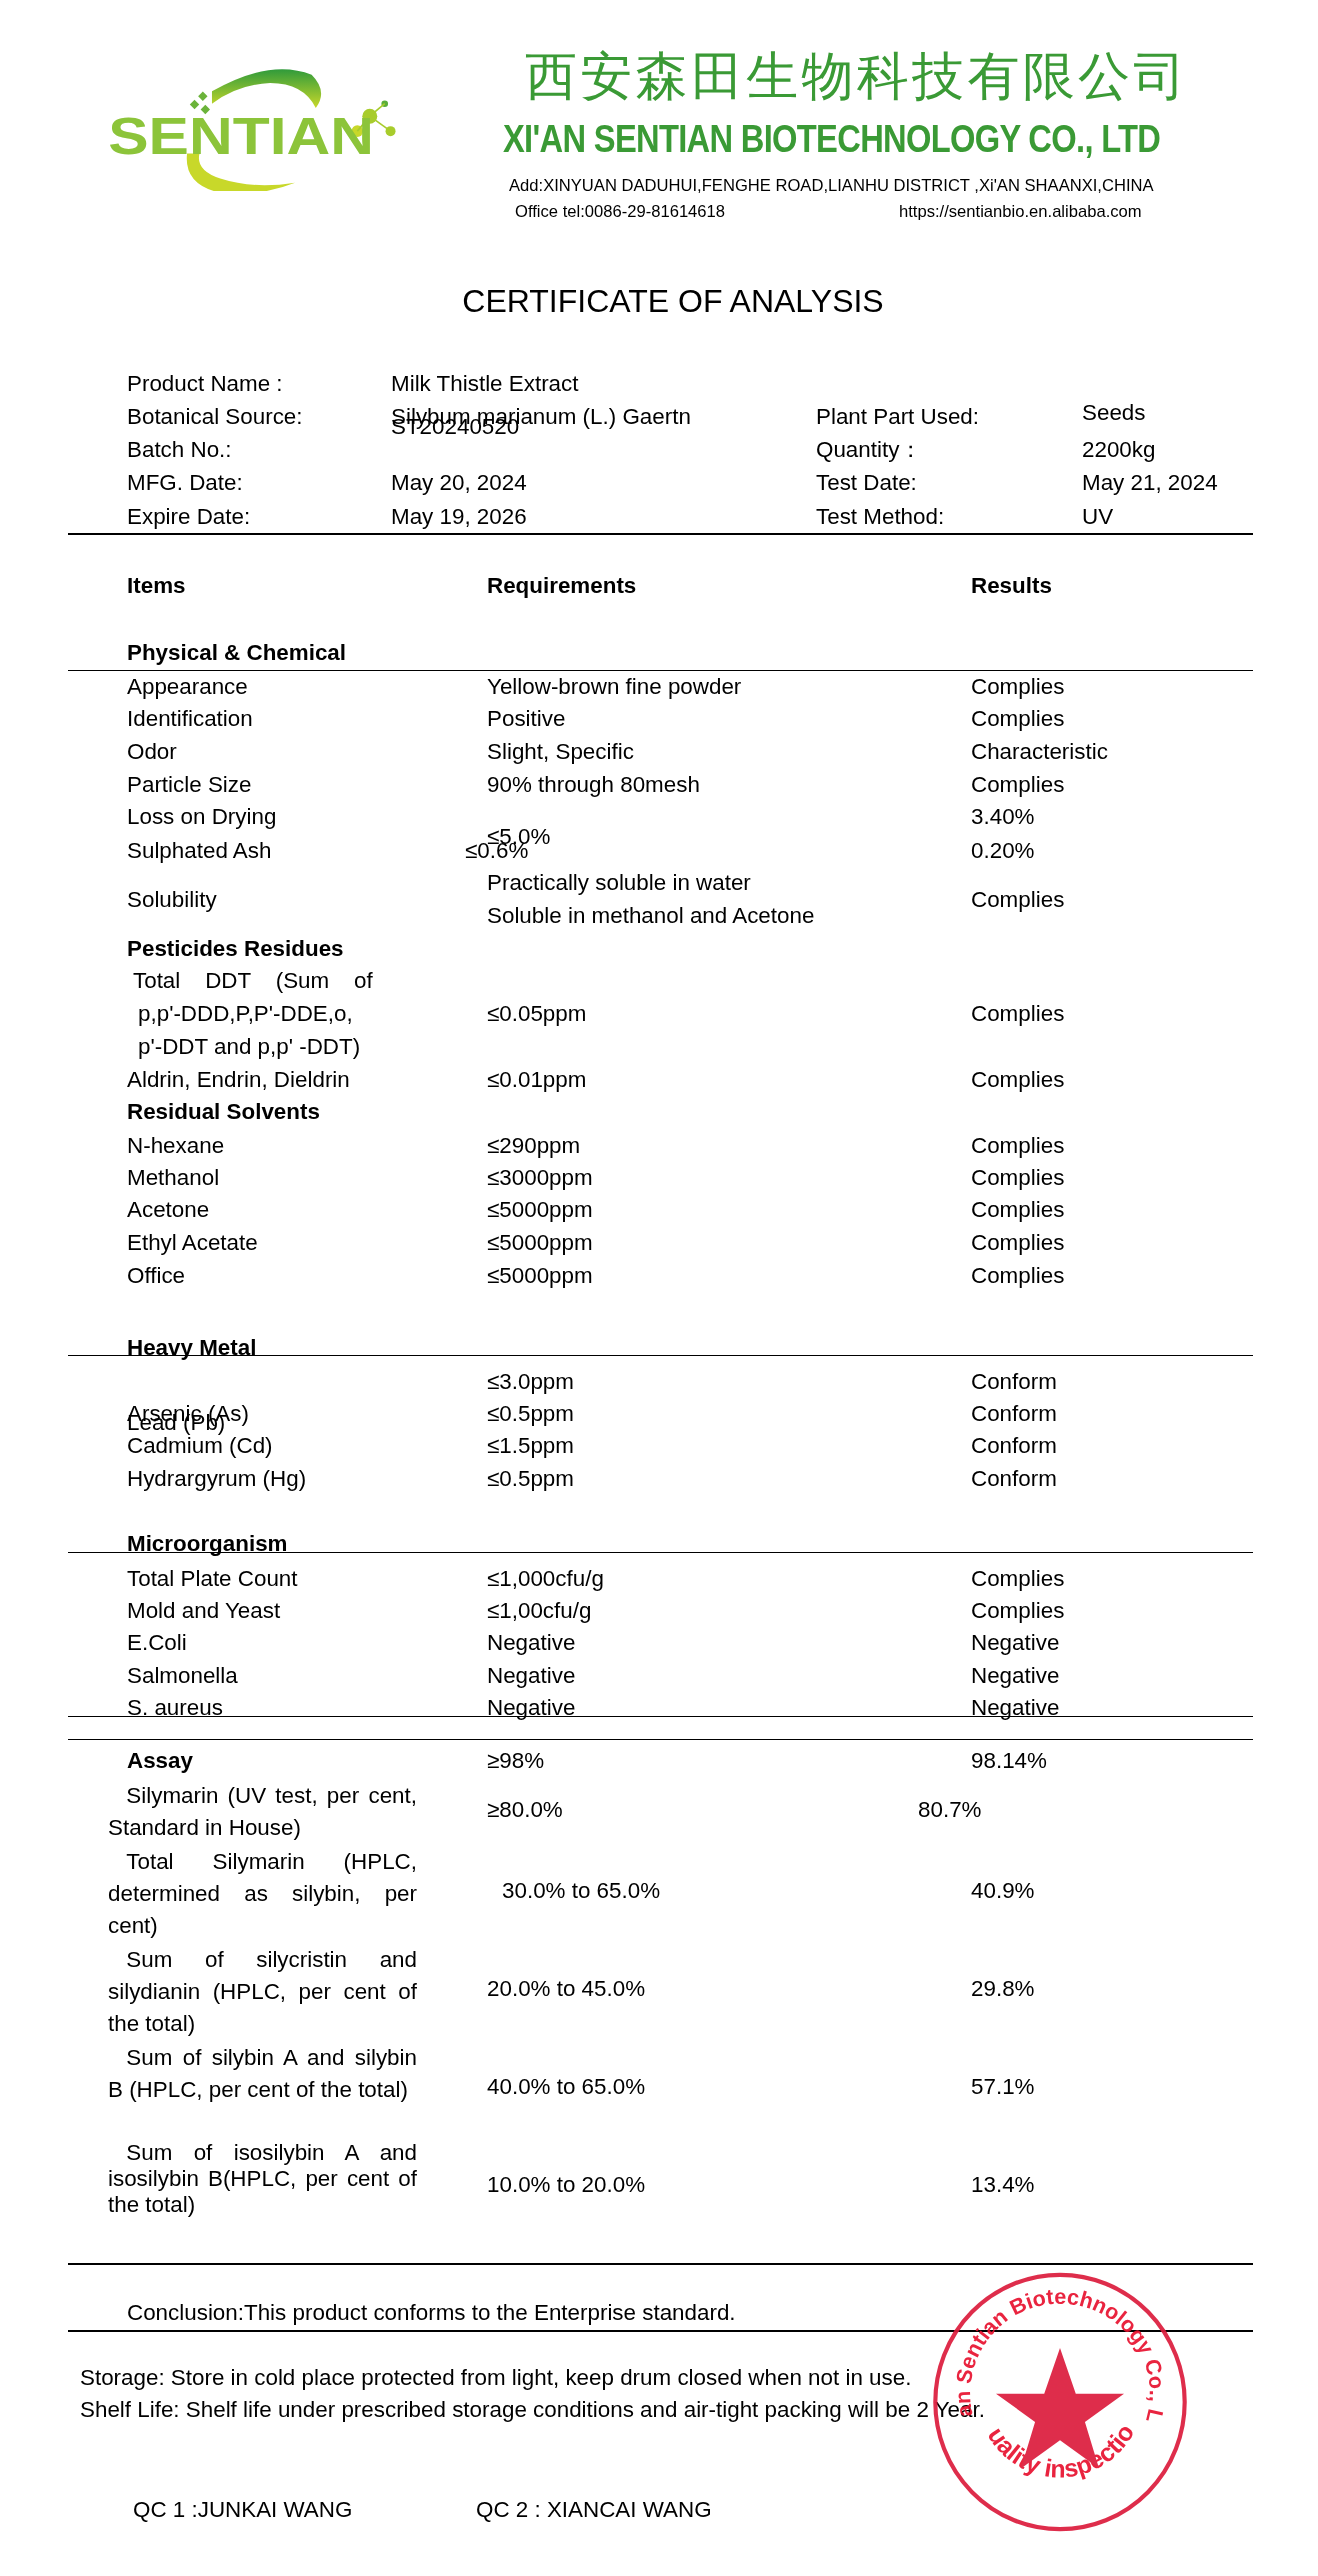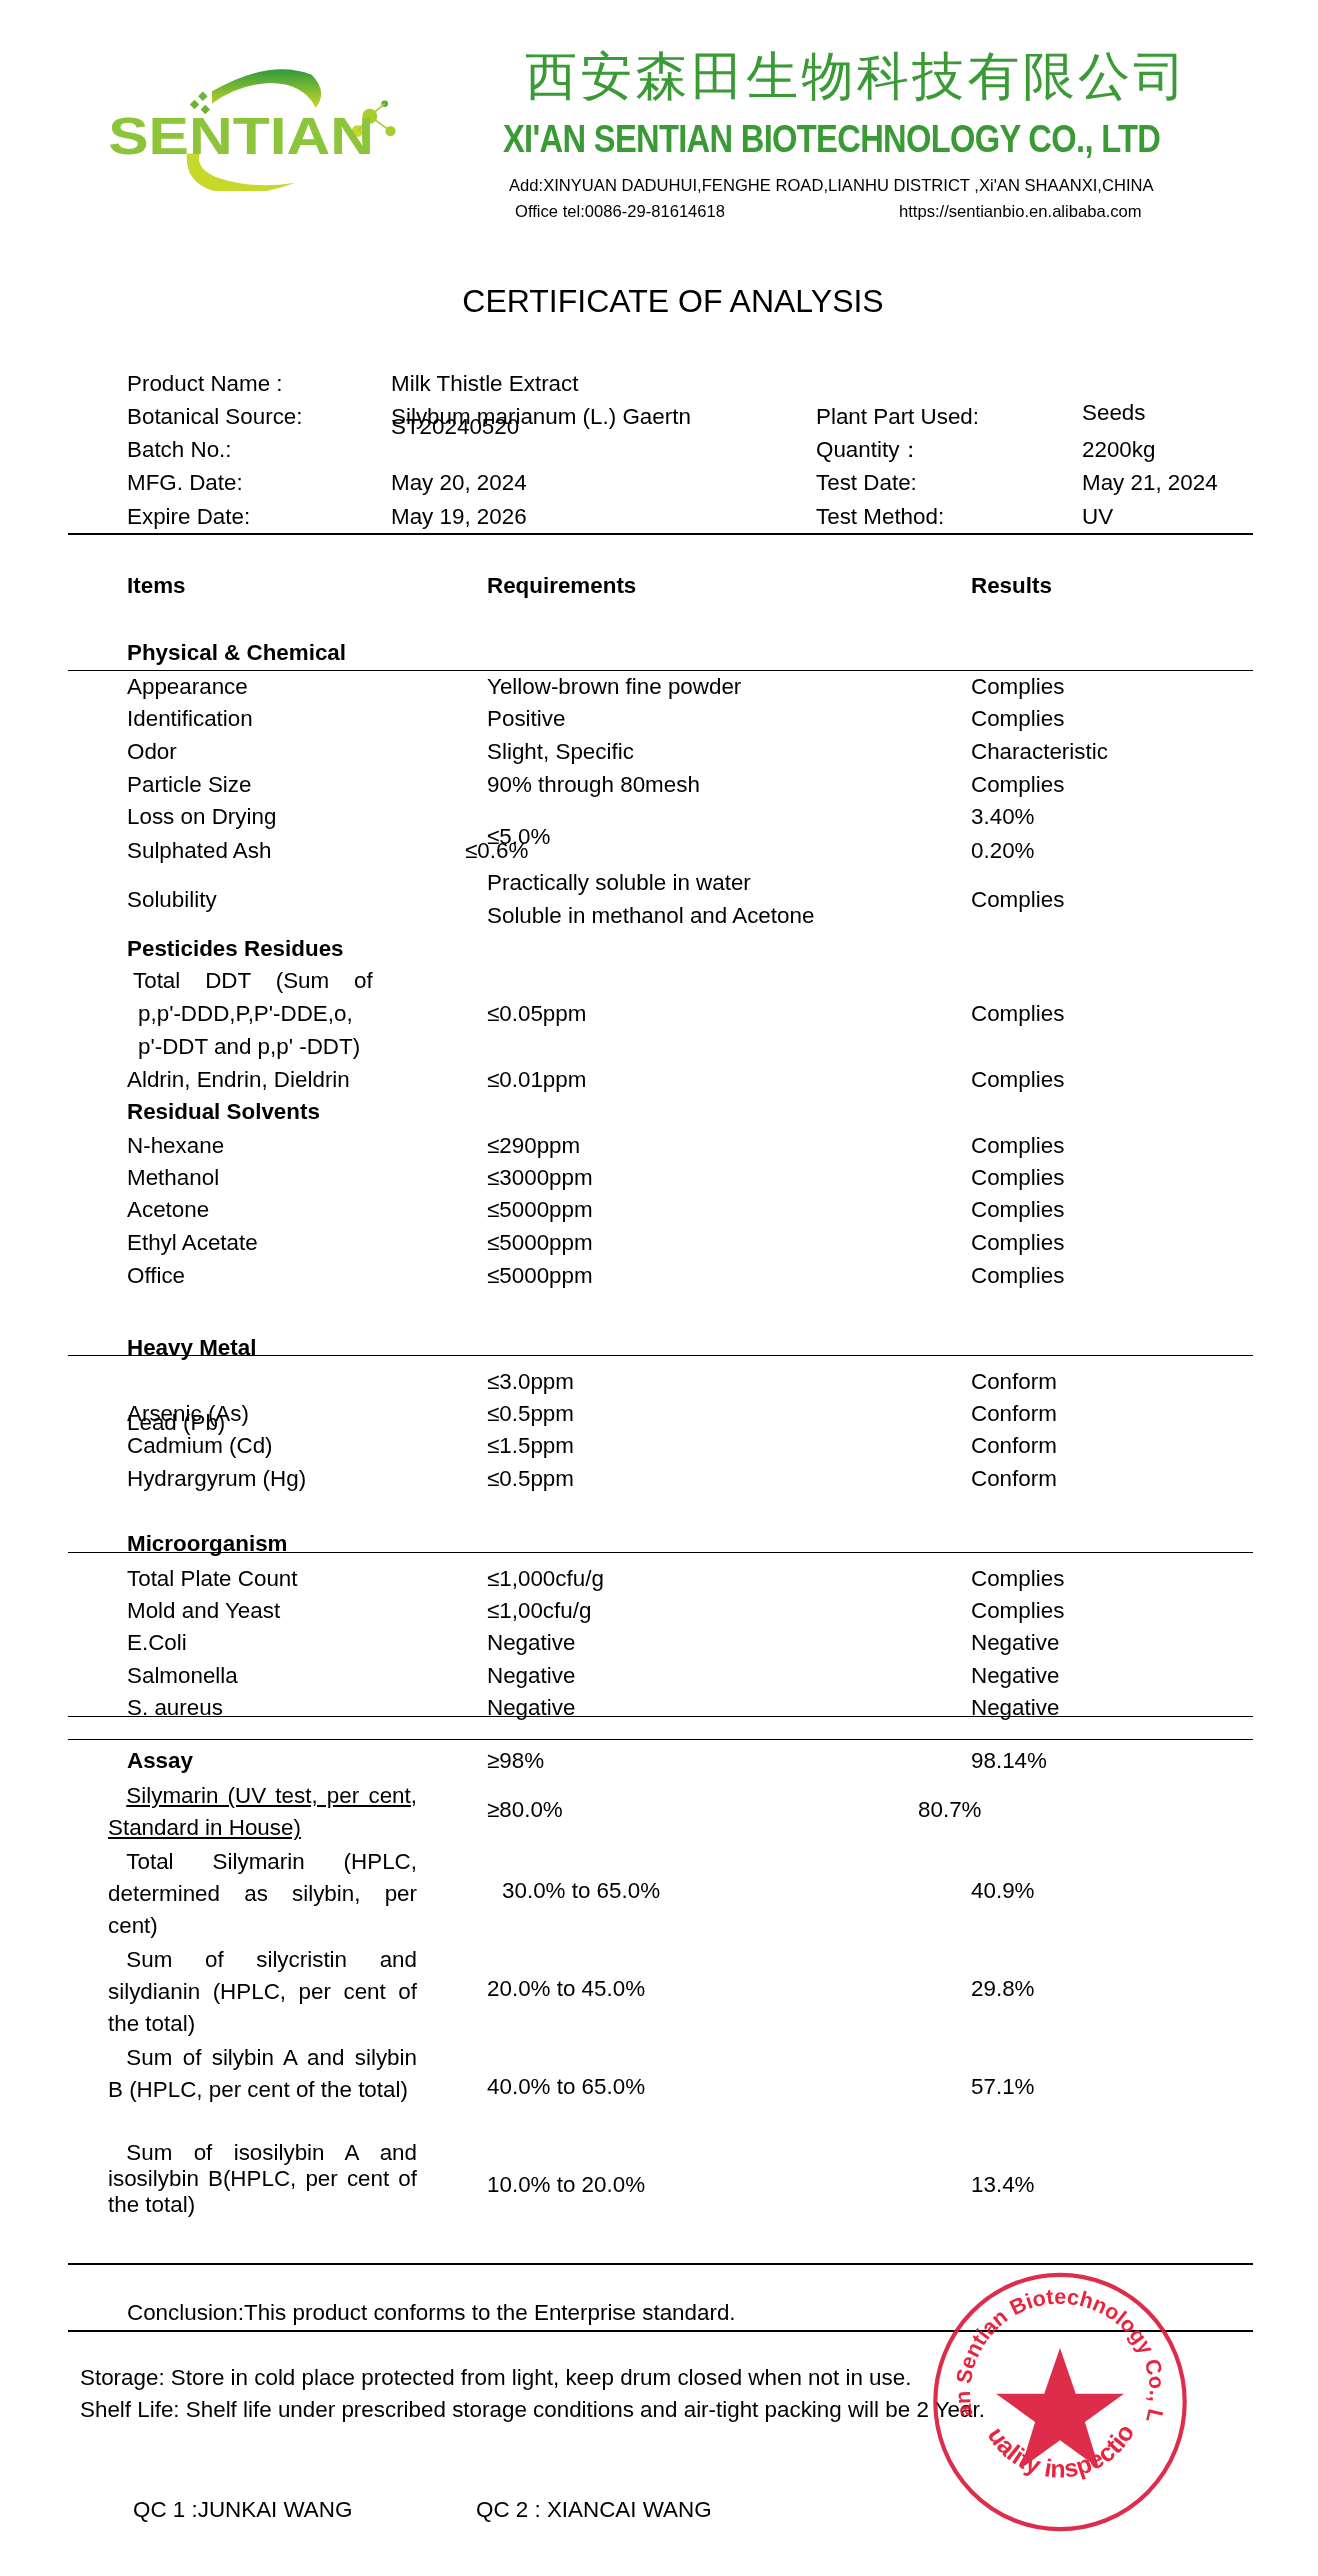--- a/index.html
+++ b/index.html
@@ -214,21 +214,21 @@
 </div>
 <div class="hr thin" style="top:1716px;"></div>
 <div class="hr thin" style="top:1739px;"></div>
 
 <div>
   <div class="abs t b" style="left:127px;top:1748px;">Assay</div>
   <div class="abs t" style="left:487px;top:1748px;">≥98%</div>
   <div class="abs t" style="left:971px;top:1748px;">98.14%</div>
 </div>
 <div>
-  <div class="abs t wrap" style="left:108px;top:1780px;width:309px;text-indent:18.3px;line-height:32px;text-decoration:underline;">Silymarin (UV test, per cent, Standard in House)</div>
+  <div class="abs t wrap" style="left:108px;top:1780px;width:309px;text-indent:18.3px;line-height:32px;">Silymarin (UV test, per cent, Standard in House)</div>
   <div class="abs t" style="left:487px;top:1797px;">≥80.0%</div>
   <div class="abs t" style="left:918px;top:1797px;">80.7%</div>
 </div>
 <div>
   <div class="abs t wrap" style="left:108px;top:1846px;width:309px;text-indent:18.3px;line-height:32px;">Total Silymarin (HPLC, determined as silybin, per cent)</div>
   <div class="abs t" style="left:502px;top:1878px;">30.0% to 65.0%</div>
   <div class="abs t" style="left:971px;top:1878px;">40.9%</div>
 </div>
 <div>
   <div class="abs t wrap" style="left:108px;top:1944px;width:309px;text-indent:18.3px;line-height:32px;">Sum of silycristin and silydianin (HPLC, per cent of the total)</div>

